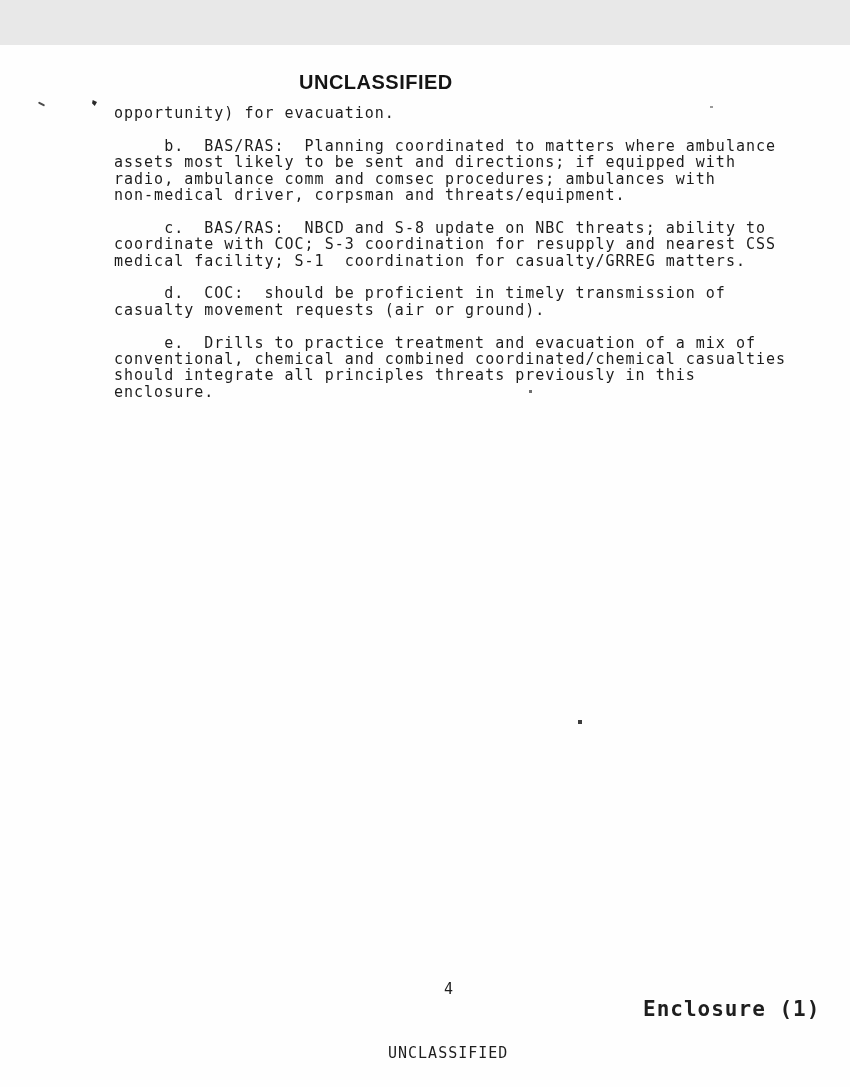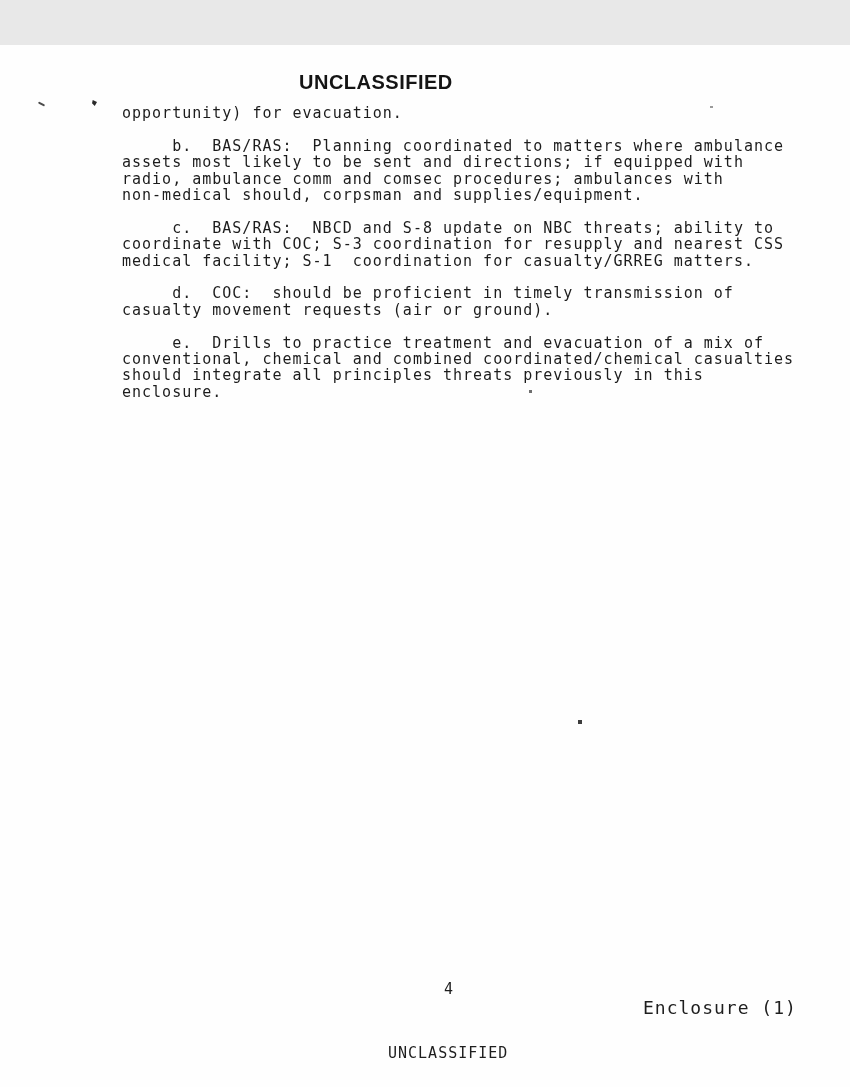--- a/index.html
+++ b/index.html
@@ -25,21 +25,21 @@
     font-family: "Liberation Sans", sans-serif;
     font-weight: bold;
     font-size: 20px;
     letter-spacing: 0.5px;
     color: #141414;
     white-space: pre;
   }
   
   .body-text {
     position: absolute;
-    left: 122px;
+    left: 114px;
     top: 60px;
     width: 700px;
     font-size: 15px;
     letter-spacing: 1px;
     color: #1c1c1c;
     font-weight: 500;
   }
   .tline {
     white-space: pre;
     min-height: 16.4px;
@@ -52,23 +52,23 @@
     top: 935px;
     font-size: 15px;
     letter-spacing: 1px;
     font-weight: 500;
     white-space: pre;
   }
   .enclosure-label {
     position: absolute;
     left: 643px;
     top: 952px;
-    font-size: 18px;
+    font-size: 21px;
     letter-spacing: 1px;
-    font-weight: 400;
+    font-weight: 700;
     white-space: pre;
   }
   .footer-classification {
     position: absolute;
     left: 388px;
     top: 999px;
     font-size: 15px;
     letter-spacing: 1px;
     font-weight: 500;
     white-space: pre;
@@ -137,21 +137,21 @@
   <span class="artifact artifact-dot-b"></span>
   <span class="artifact artifact-dot-c"></span>
   <span class="artifact artifact-dot-d"></span>
 
   <div class="body-text">
     <div class="tline">opportunity) for evacuation.</div>
     <div class="tline"></div>
     <div class="tline">     b.  BAS/RAS:  Planning coordinated to matters where ambulance</div>
     <div class="tline">assets most likely to be sent and directions; if equipped with</div>
     <div class="tline">radio, ambulance comm and comsec procedures; ambulances with</div>
-    <div class="tline">non-medical should, corpsman and supplies/equipment.</div>
+    <div class="tline">non-medical driver, corpsman and threats/equipment.</div>
     <div class="tline"></div>
     <div class="tline">     c.  BAS/RAS:  NBCD and S-8 update on NBC threats; ability to</div>
     <div class="tline">coordinate with COC; S-3 coordination for resupply and nearest CSS</div>
     <div class="tline">medical facility; S-1  coordination for casualty/GRREG matters.</div>
     <div class="tline"></div>
     <div class="tline">     d.  COC:  should be proficient in timely transmission of</div>
     <div class="tline">casualty movement requests (air or ground).</div>
     <div class="tline"></div>
     <div class="tline">     e.  Drills to practice treatment and evacuation of a mix of</div>
     <div class="tline">conventional, chemical and combined coordinated/chemical casualties</div>

